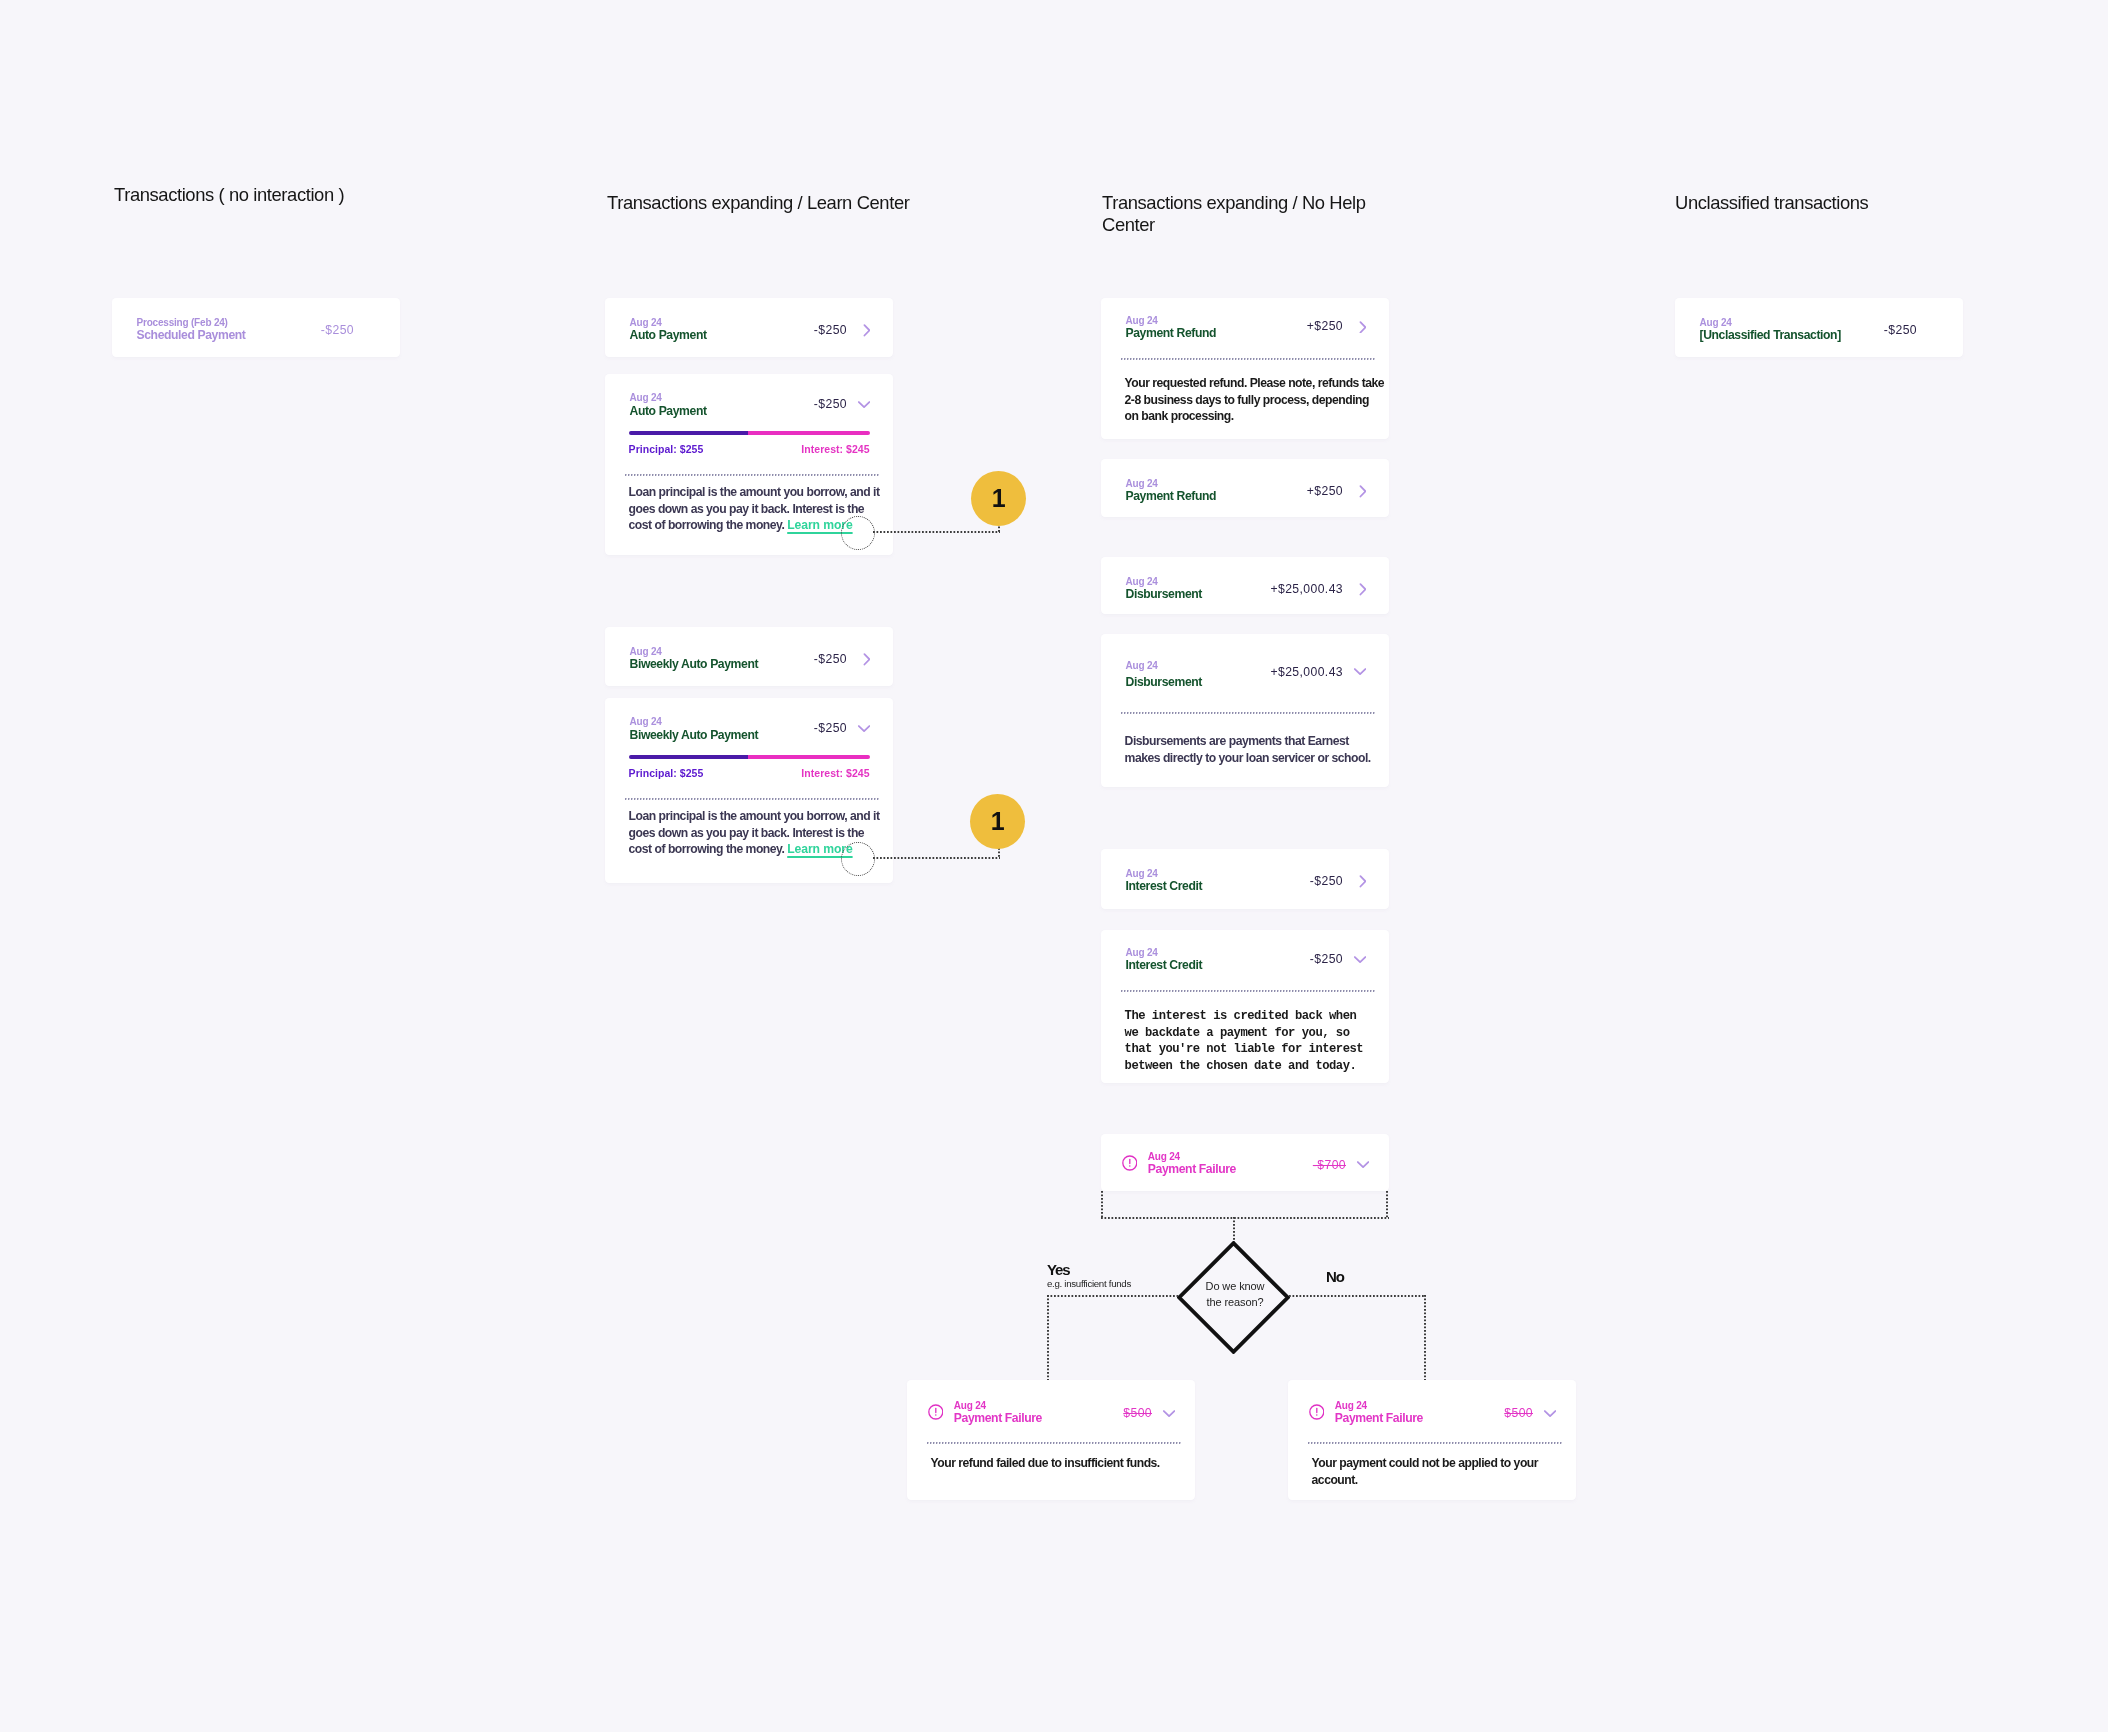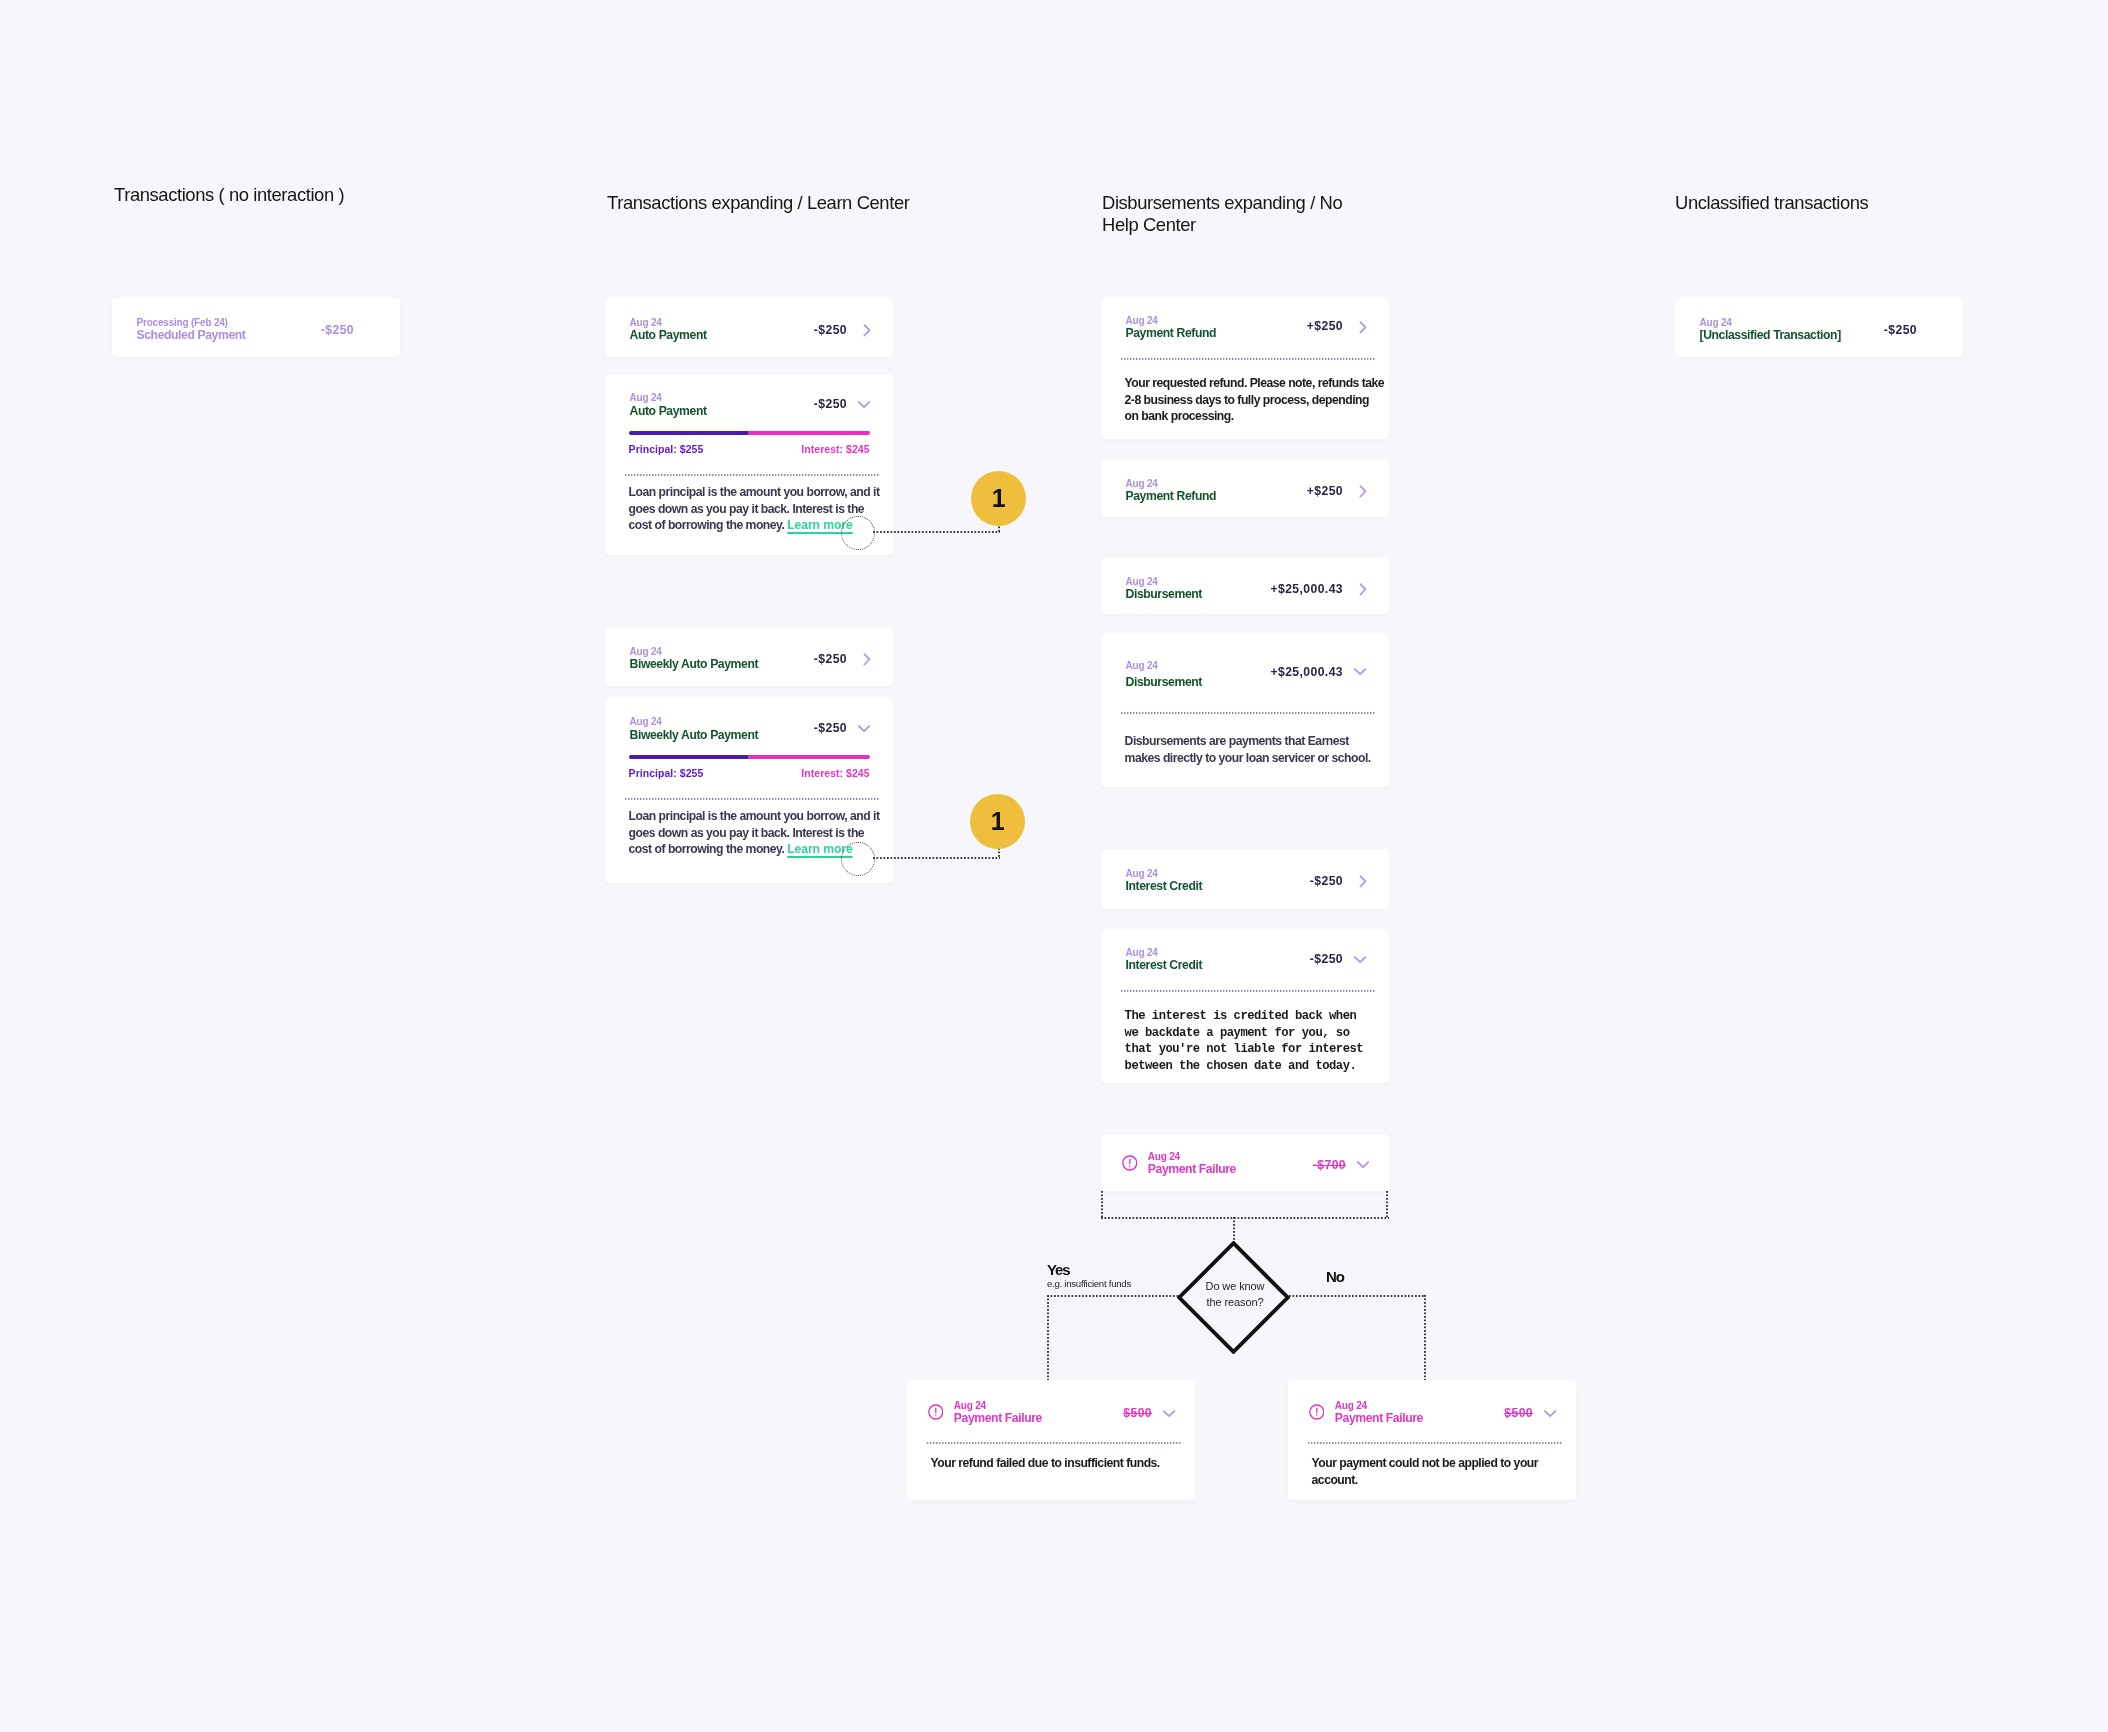--- a/index.html
+++ b/index.html
@@ -39,21 +39,21 @@
   .row-left{flex:1 1 auto;min-width:0;}
   .date{
     font-size:10px;font-weight:700;color:#ab90dd;
     line-height:10.5px;letter-spacing:-0.2px;
   }
   .tname{
     font-size:12.2px;font-weight:700;color:#14532d;
     line-height:15px;letter-spacing:-0.4px;white-space:nowrap;
   }
   .amount{
-    font-size:12.2px;font-weight:700;color:#2b2347;
+    font-size:12.2px;font-weight:400;color:#2b2347;
     letter-spacing:0.4px;white-space:nowrap;
   }
   .chev{width:23px;flex:0 0 23px;display:flex;justify-content:flex-end;align-items:center;position:relative;}
   .chev svg{display:block;}
 
   
   .dotted{
     height:1.7px;
     background-image:radial-gradient(circle at 0.8px 0.8px, #8f8dac 0.7px, rgba(143,141,172,0) 0.9px);
     background-size:3px 1.7px;
@@ -114,21 +114,21 @@
   .yn{position:absolute;font-size:15px;font-weight:700;color:#111;letter-spacing:-1.1px;line-height:15px;}
   .yn-sub{position:absolute;font-size:9.7px;color:#252525;font-weight:400;letter-spacing:-0.3px;line-height:11px;}
 </style>
 </head>
 <body>
 
 <div id="stage">
 
   <div class="abs section-title" style="left:114px;top:184px;width:439px;">Transactions ( no interaction )</div>
   <div class="abs section-title" style="left:607px;top:192px;width:439px;">Transactions expanding / Learn Center</div>
-  <div class="abs section-title" style="left:1102px;top:192px;width:268px;">Disbursements expanding / No Help Center</div>
+  <div class="abs section-title" style="left:1102px;top:192px;width:268px;">Transactions expanding / No Help Center</div>
   <div class="abs section-title" style="left:1675px;top:192px;width:439px;">Unclassified transactions</div>
 
   <div class="card pending" style="left:112px;top:298px;height:59px;">
     <div class="row" style="height:59px;padding-top:5.9px;">
       <div class="row-left">
         <div class="date">Processing (Feb 24)</div>
         <div class="tname">Scheduled Payment</div>
       </div>
       <div class="amount">-$250</div>
       <div class="chev"></div>

